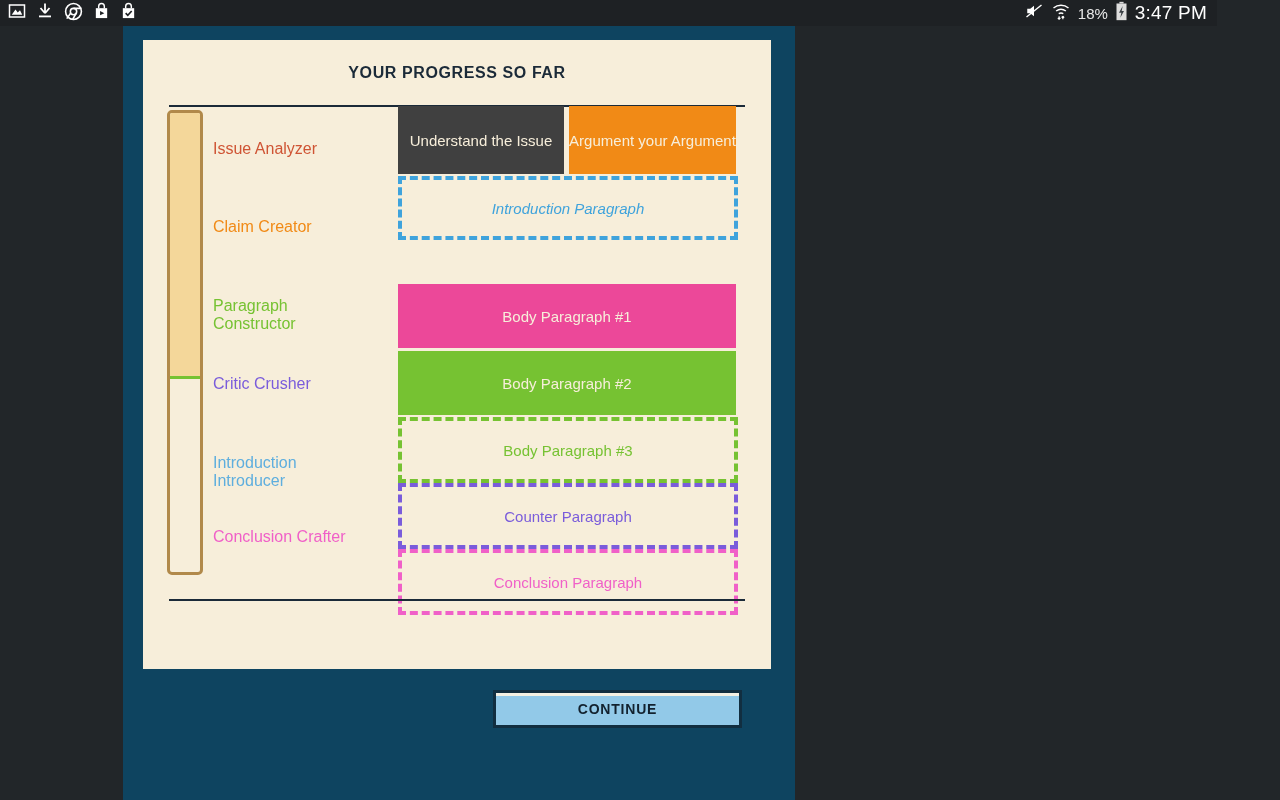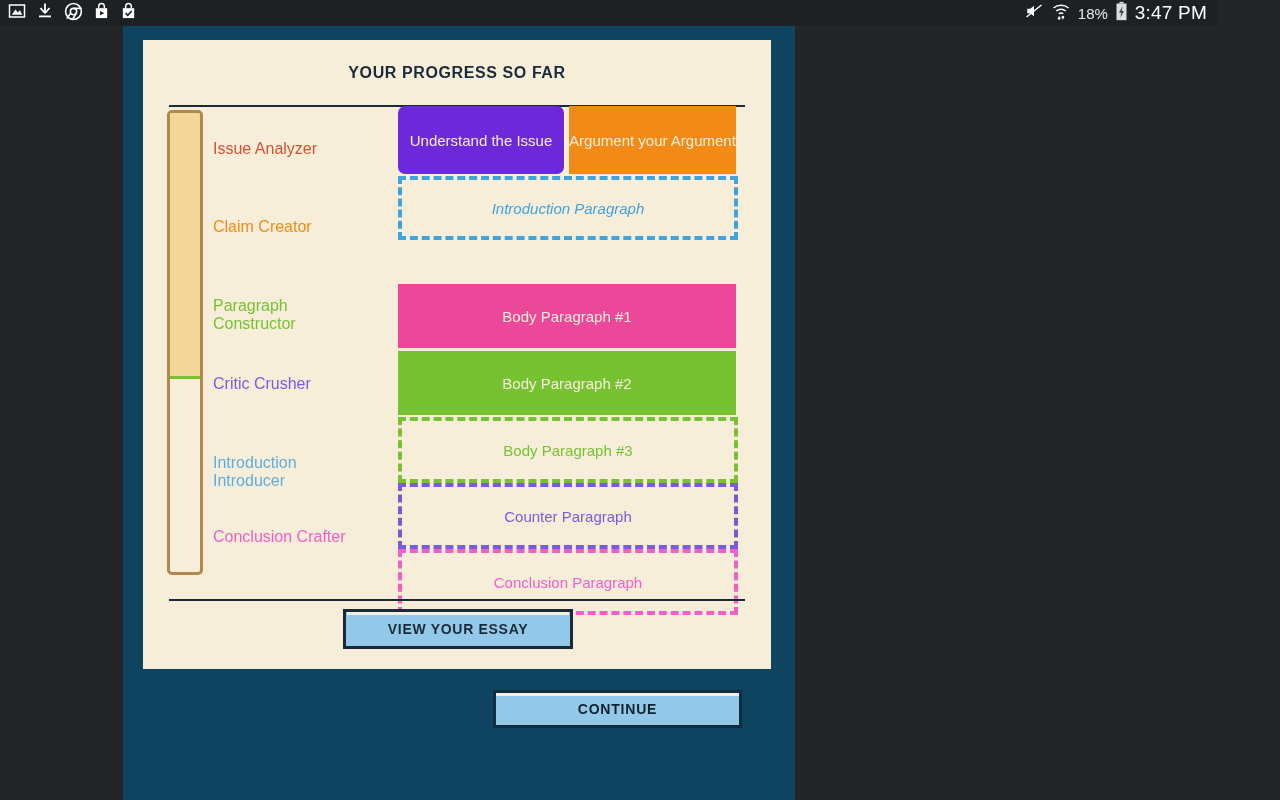--- a/index.html
+++ b/index.html
@@ -225,30 +225,29 @@
         <div class="stage-label" style="top: 414px; color: rgb(94, 174, 222);">
           <div>Introduction</div>
           <div>Introducer</div>
         </div>
         <div class="stage-label" style="top: 488px; color: rgb(240, 96, 200);">
           <div>Conclusion Crafter</div>
         </div>
       </div>
 
     <div id="blocks">
-        <div class="block solid" style="left: 0px; top: 0px; width: 166px; height: 68px; background: #6d28d9; border-radius: 7px;">Understand the Issue</div>
+        <div class="block solid" style="left: 0px; top: 0px; width: 166px; height: 68px; background: #404040;">Understand the Issue</div>
         <div class="block solid" style="left: 171px; top: 0px; width: 167px; height: 68px; background: rgb(241, 138, 22);">Argument your Argument</div>
         <div class="block dashed" style="left: 0px; top: 70px; width: 340px; height: 64px; border: 4px dashed rgb(63, 163, 220); color: rgb(63, 163, 220); font-style: italic;">Introduction Paragraph</div>
         <div class="block solid" style="left: 0px; top: 178px; width: 338px; height: 64px; background: #ec4899;">Body Paragraph #1</div>
         <div class="block solid" style="left: 0px; top: 245px; width: 338px; height: 64px; background: rgb(118, 194, 50);">Body Paragraph #2</div>
         <div class="block dashed" style="left: 0px; top: 311px; width: 340px; height: 66px; border: 4px dashed rgb(118, 194, 50); color: rgb(118, 194, 50);">Body Paragraph #3</div>
         <div class="block dashed" style="left: 0px; top: 377px; width: 340px; height: 66px; border: 4px dashed rgb(122, 92, 219); color: rgb(122, 92, 219);">Counter Paragraph</div>
         <div class="block dashed" style="left: 0px; top: 443px; width: 340px; height: 66px; border: 4px dashed rgb(240, 96, 200); color: rgb(240, 96, 200);">Conclusion Paragraph</div>
       </div>
 
     <div id="hrule-bottom" class="hrule"></div>
 
-    <div id="view-essay-button">VIEW YOUR ESSAY</div>
   </div>
 
   <div id="continue-button" class="action-button">CONTINUE</div>
 
 </div>
 
 </body></html>

